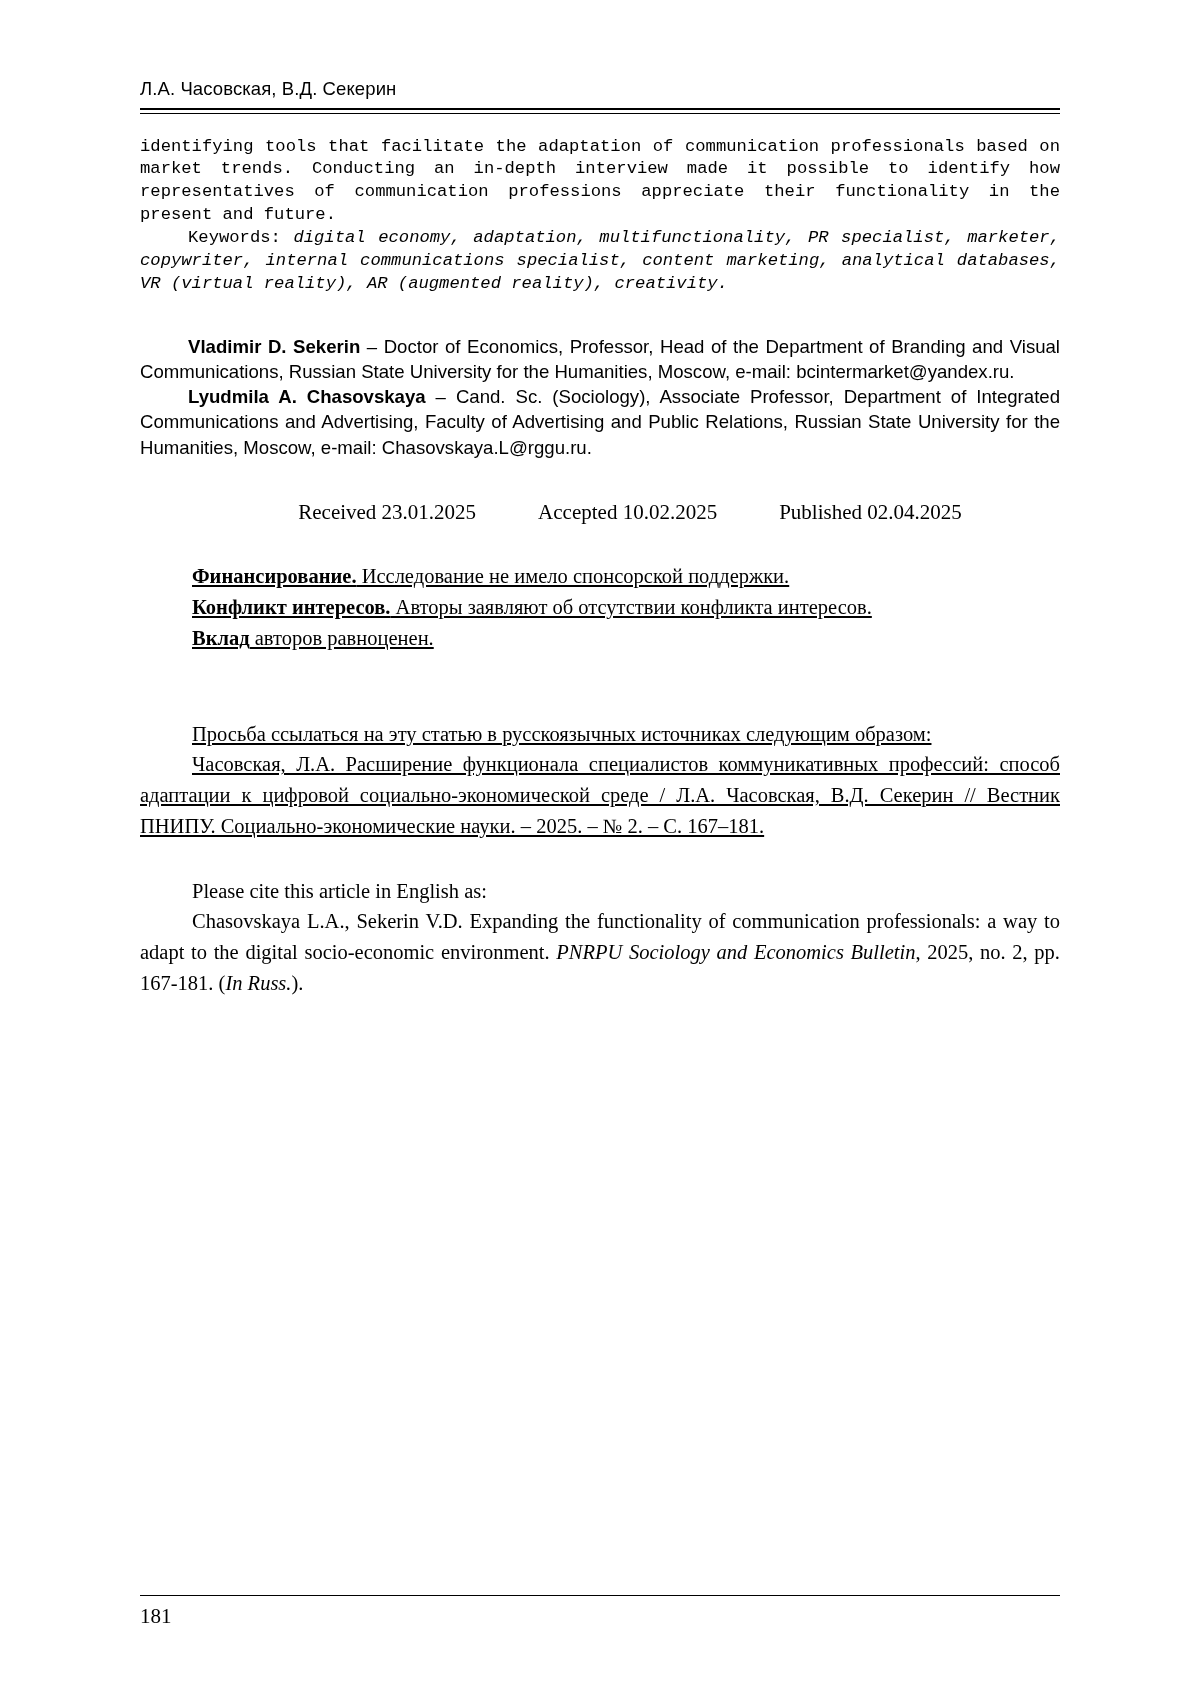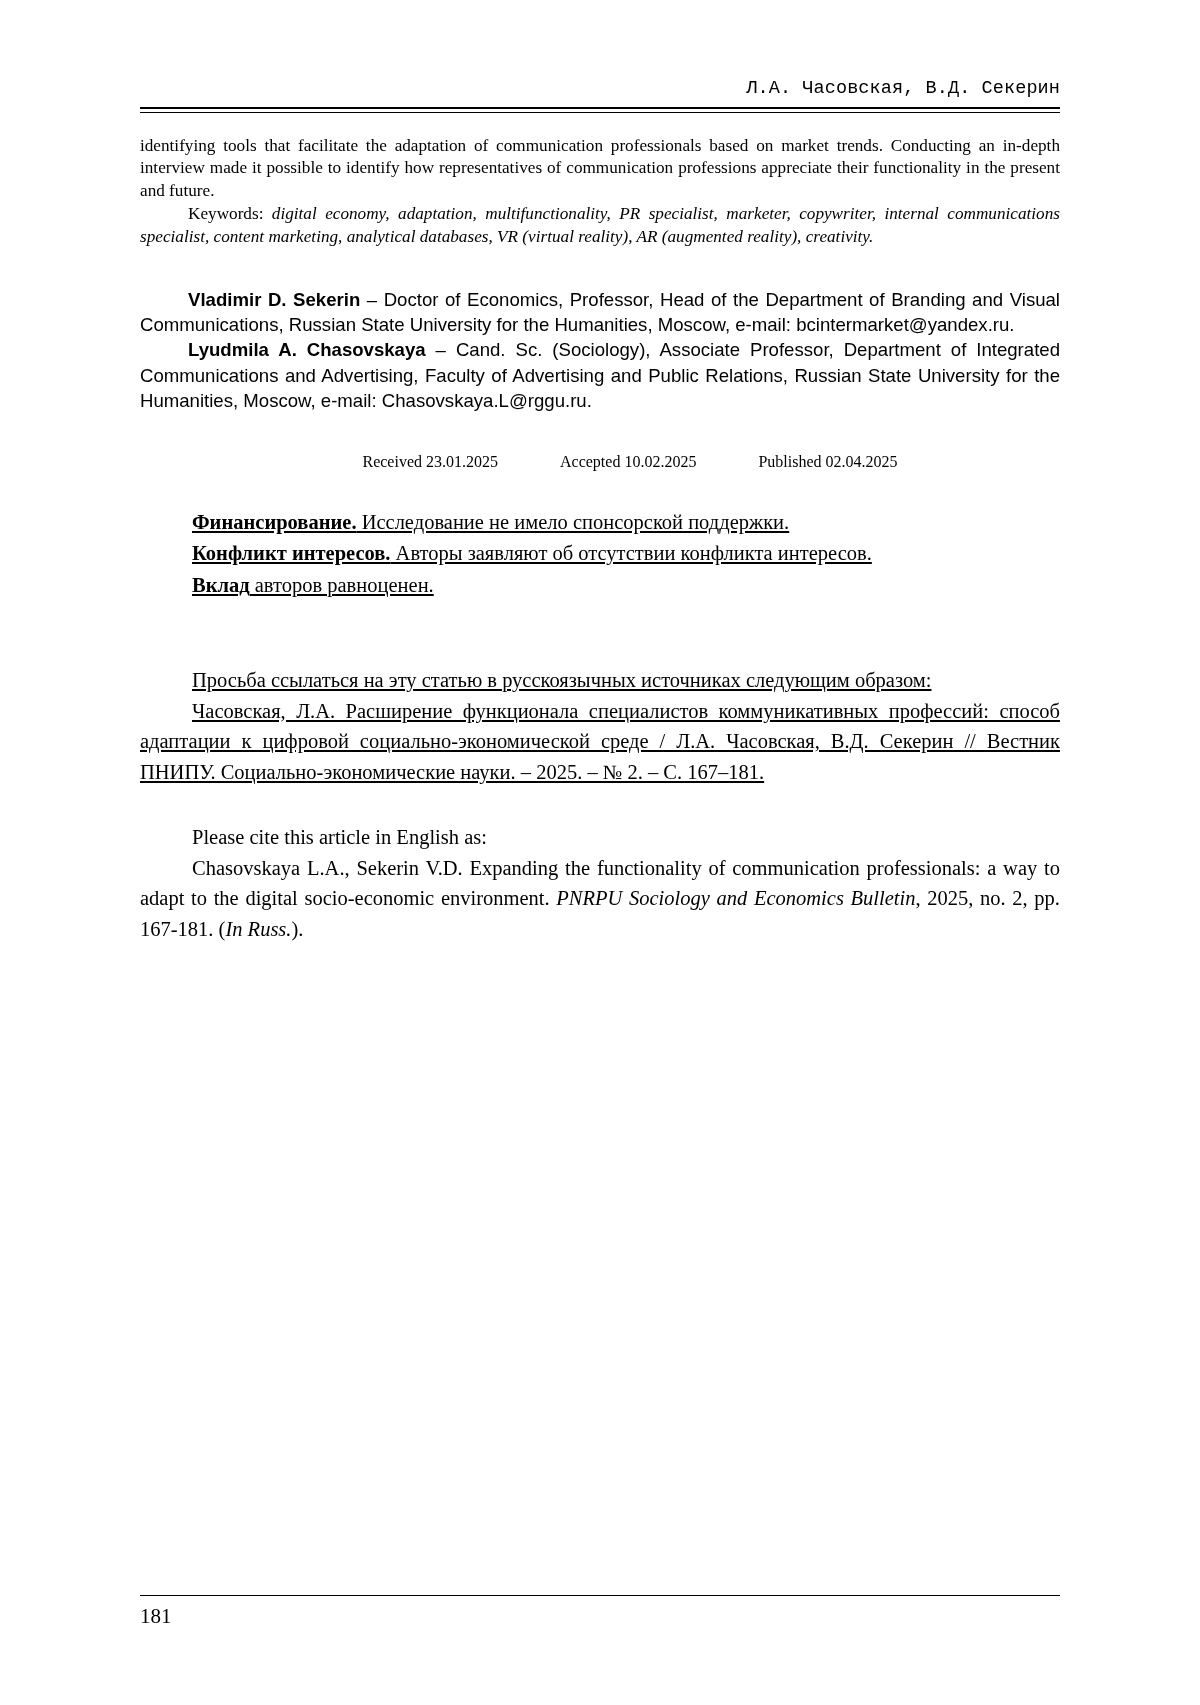--- a/index.html
+++ b/index.html
@@ -19,37 +19,36 @@
   }
   .content {
     position: absolute;
     left: 140px;
     right: 140px;
     top: 78px;
   }
 
   
   .running-head {
-    text-align: right;
-    font-family: Liberation Mono, monospace;
+    font-family: Liberation Sans, sans-serif;
     font-size: 18.5px;
     color: #000;
     letter-spacing: 0.1px;
     padding-bottom: 8px;
   }
   .rule-double {
     border-top: 2.2px solid #000;
     border-bottom: 1px solid #000;
     height: 2.5px;
     margin-bottom: 22px;
   }
 
   
   .sans-block {
-    font-family: Liberation Serif, serif;
+    font-family: Liberation Mono, monospace;
     font-size: 17.2px;
     line-height: 1.33;
     text-align: justify;
     color: #000;
   }
   .sans-block p {
     margin: 0;
   }
   .indent {
     text-indent: 48px;
@@ -72,21 +71,21 @@
     text-indent: 48px;
   }
   .authors .name {
     font-weight: bold;
   }
 
   
   .dates {
     margin-top: 40px;
     font-family: "Liberation Serif", serif;
-    font-size: 16px;
+    font-size: 21px;
     color: #000;
     display: flex;
     justify-content: center;
     gap: 62px;
     padding-left: 60px;
   }
 
   
   .notes {
     margin-top: 36px;

